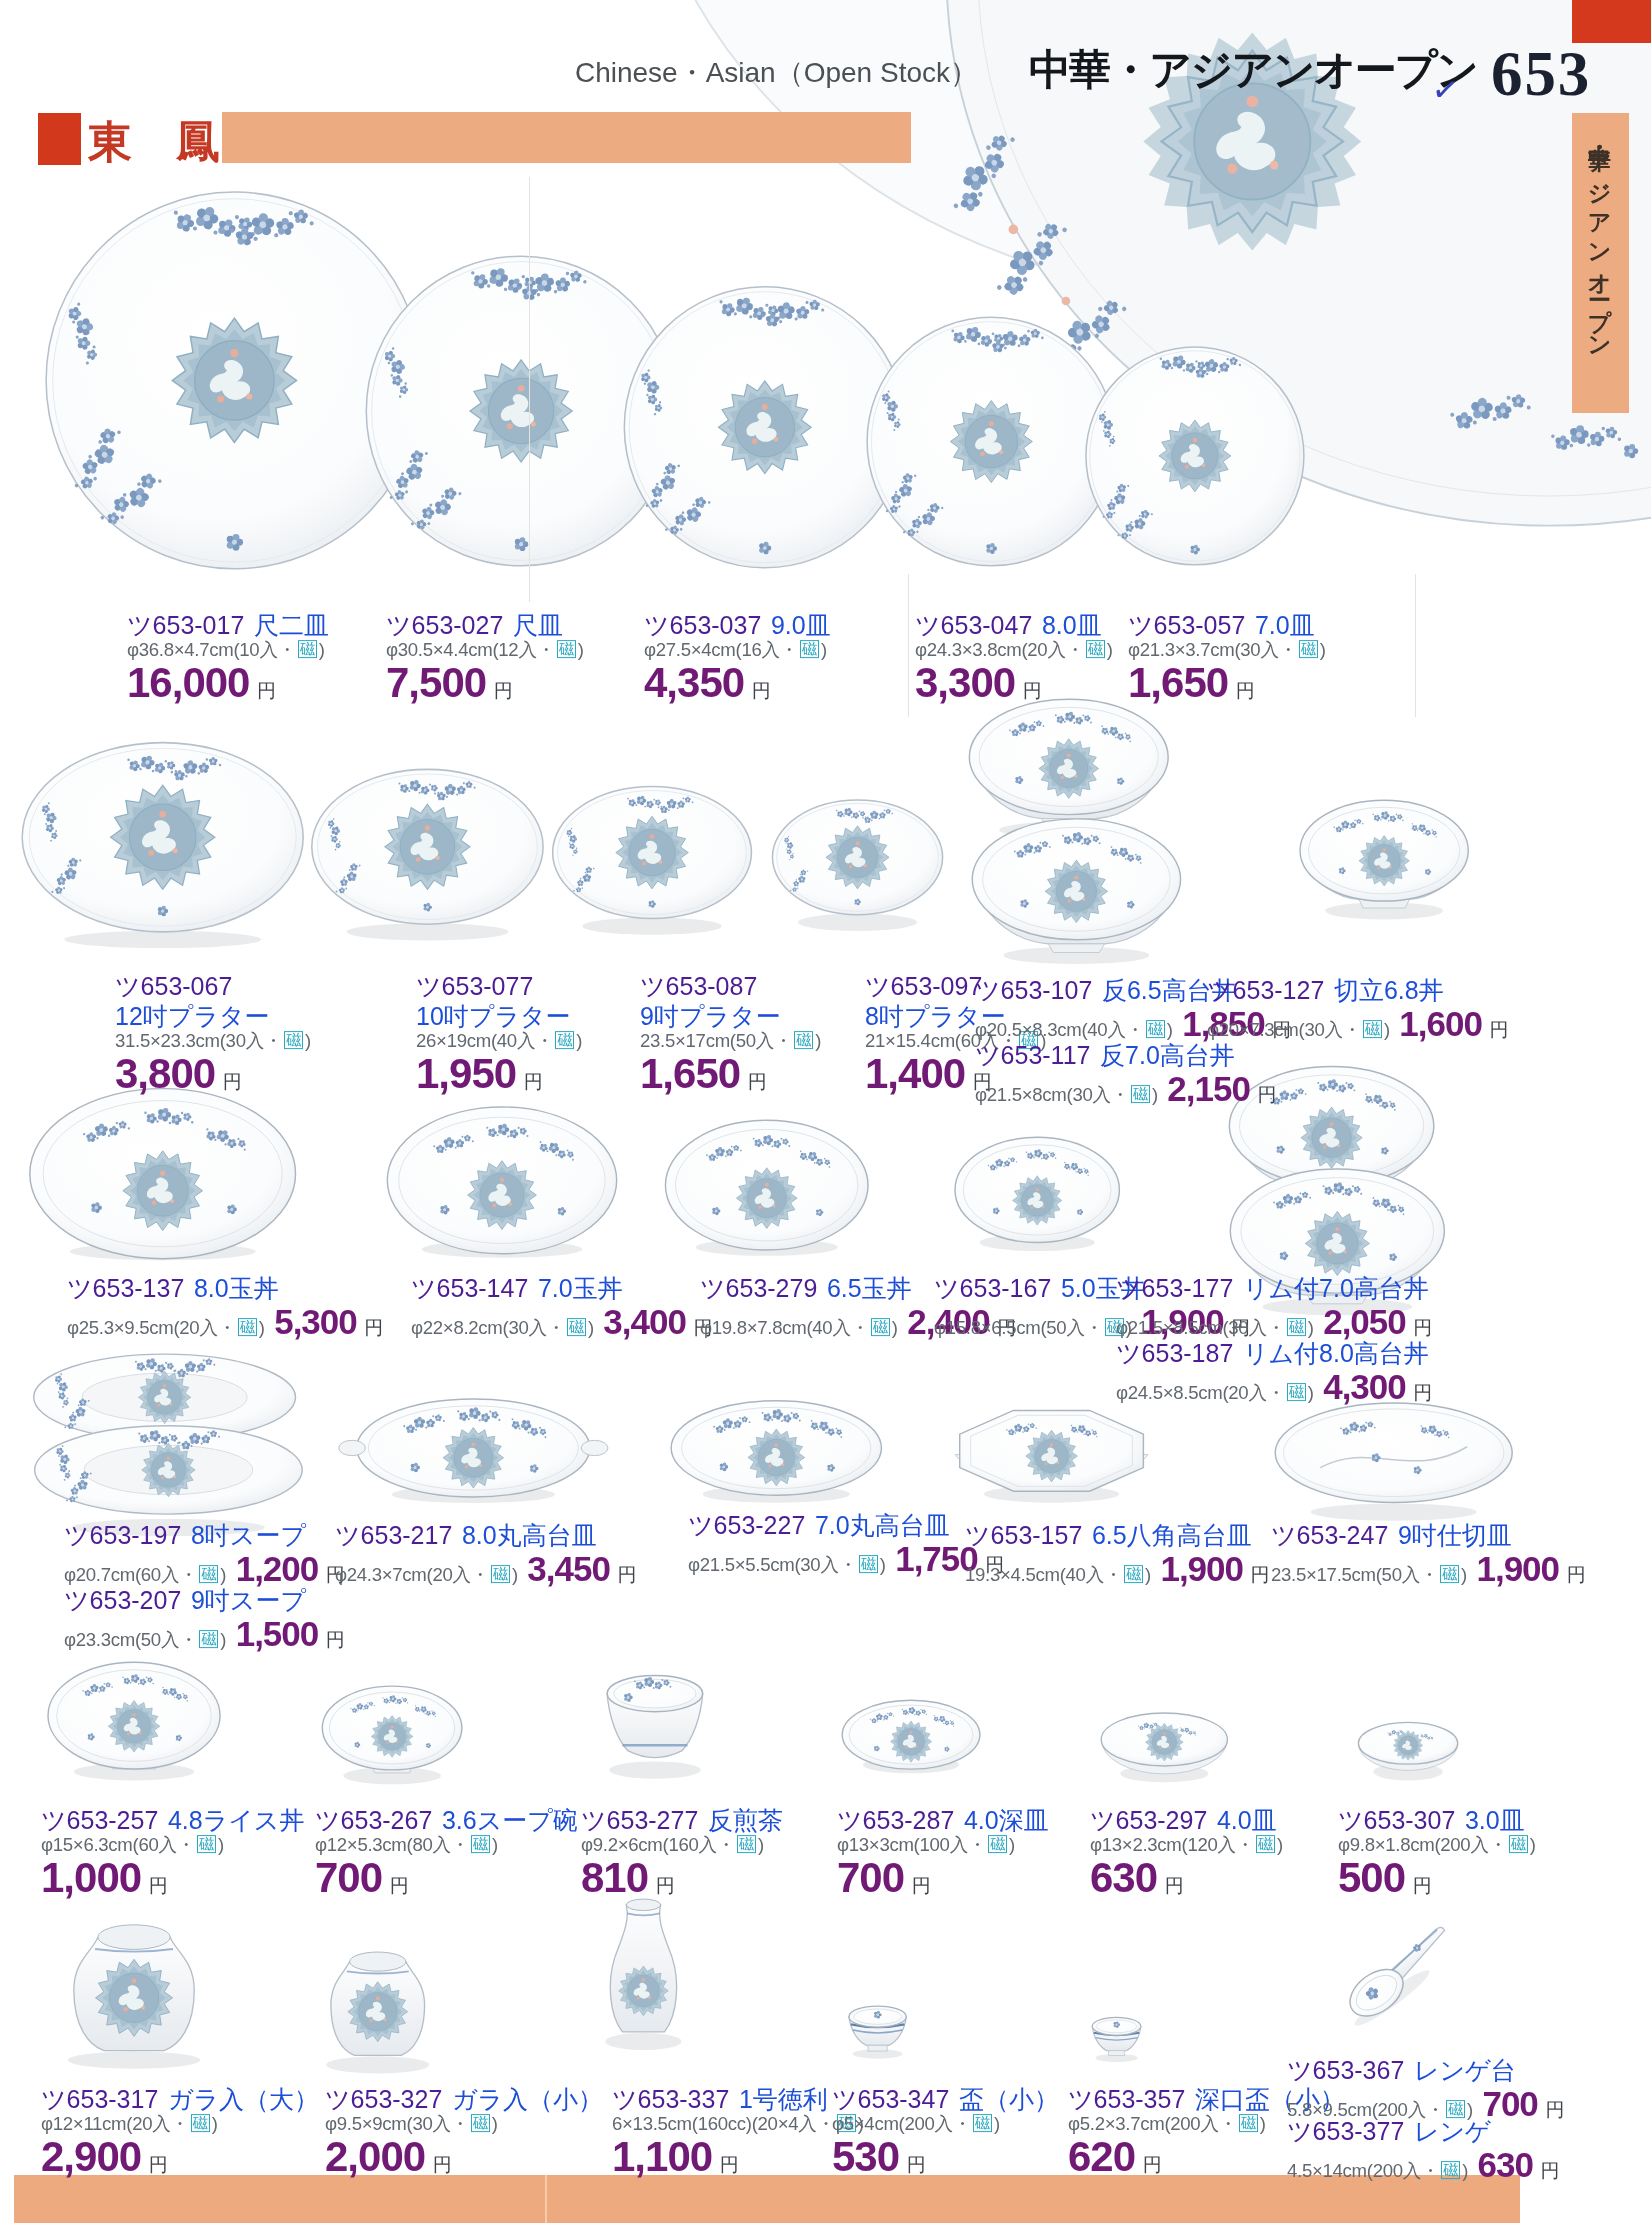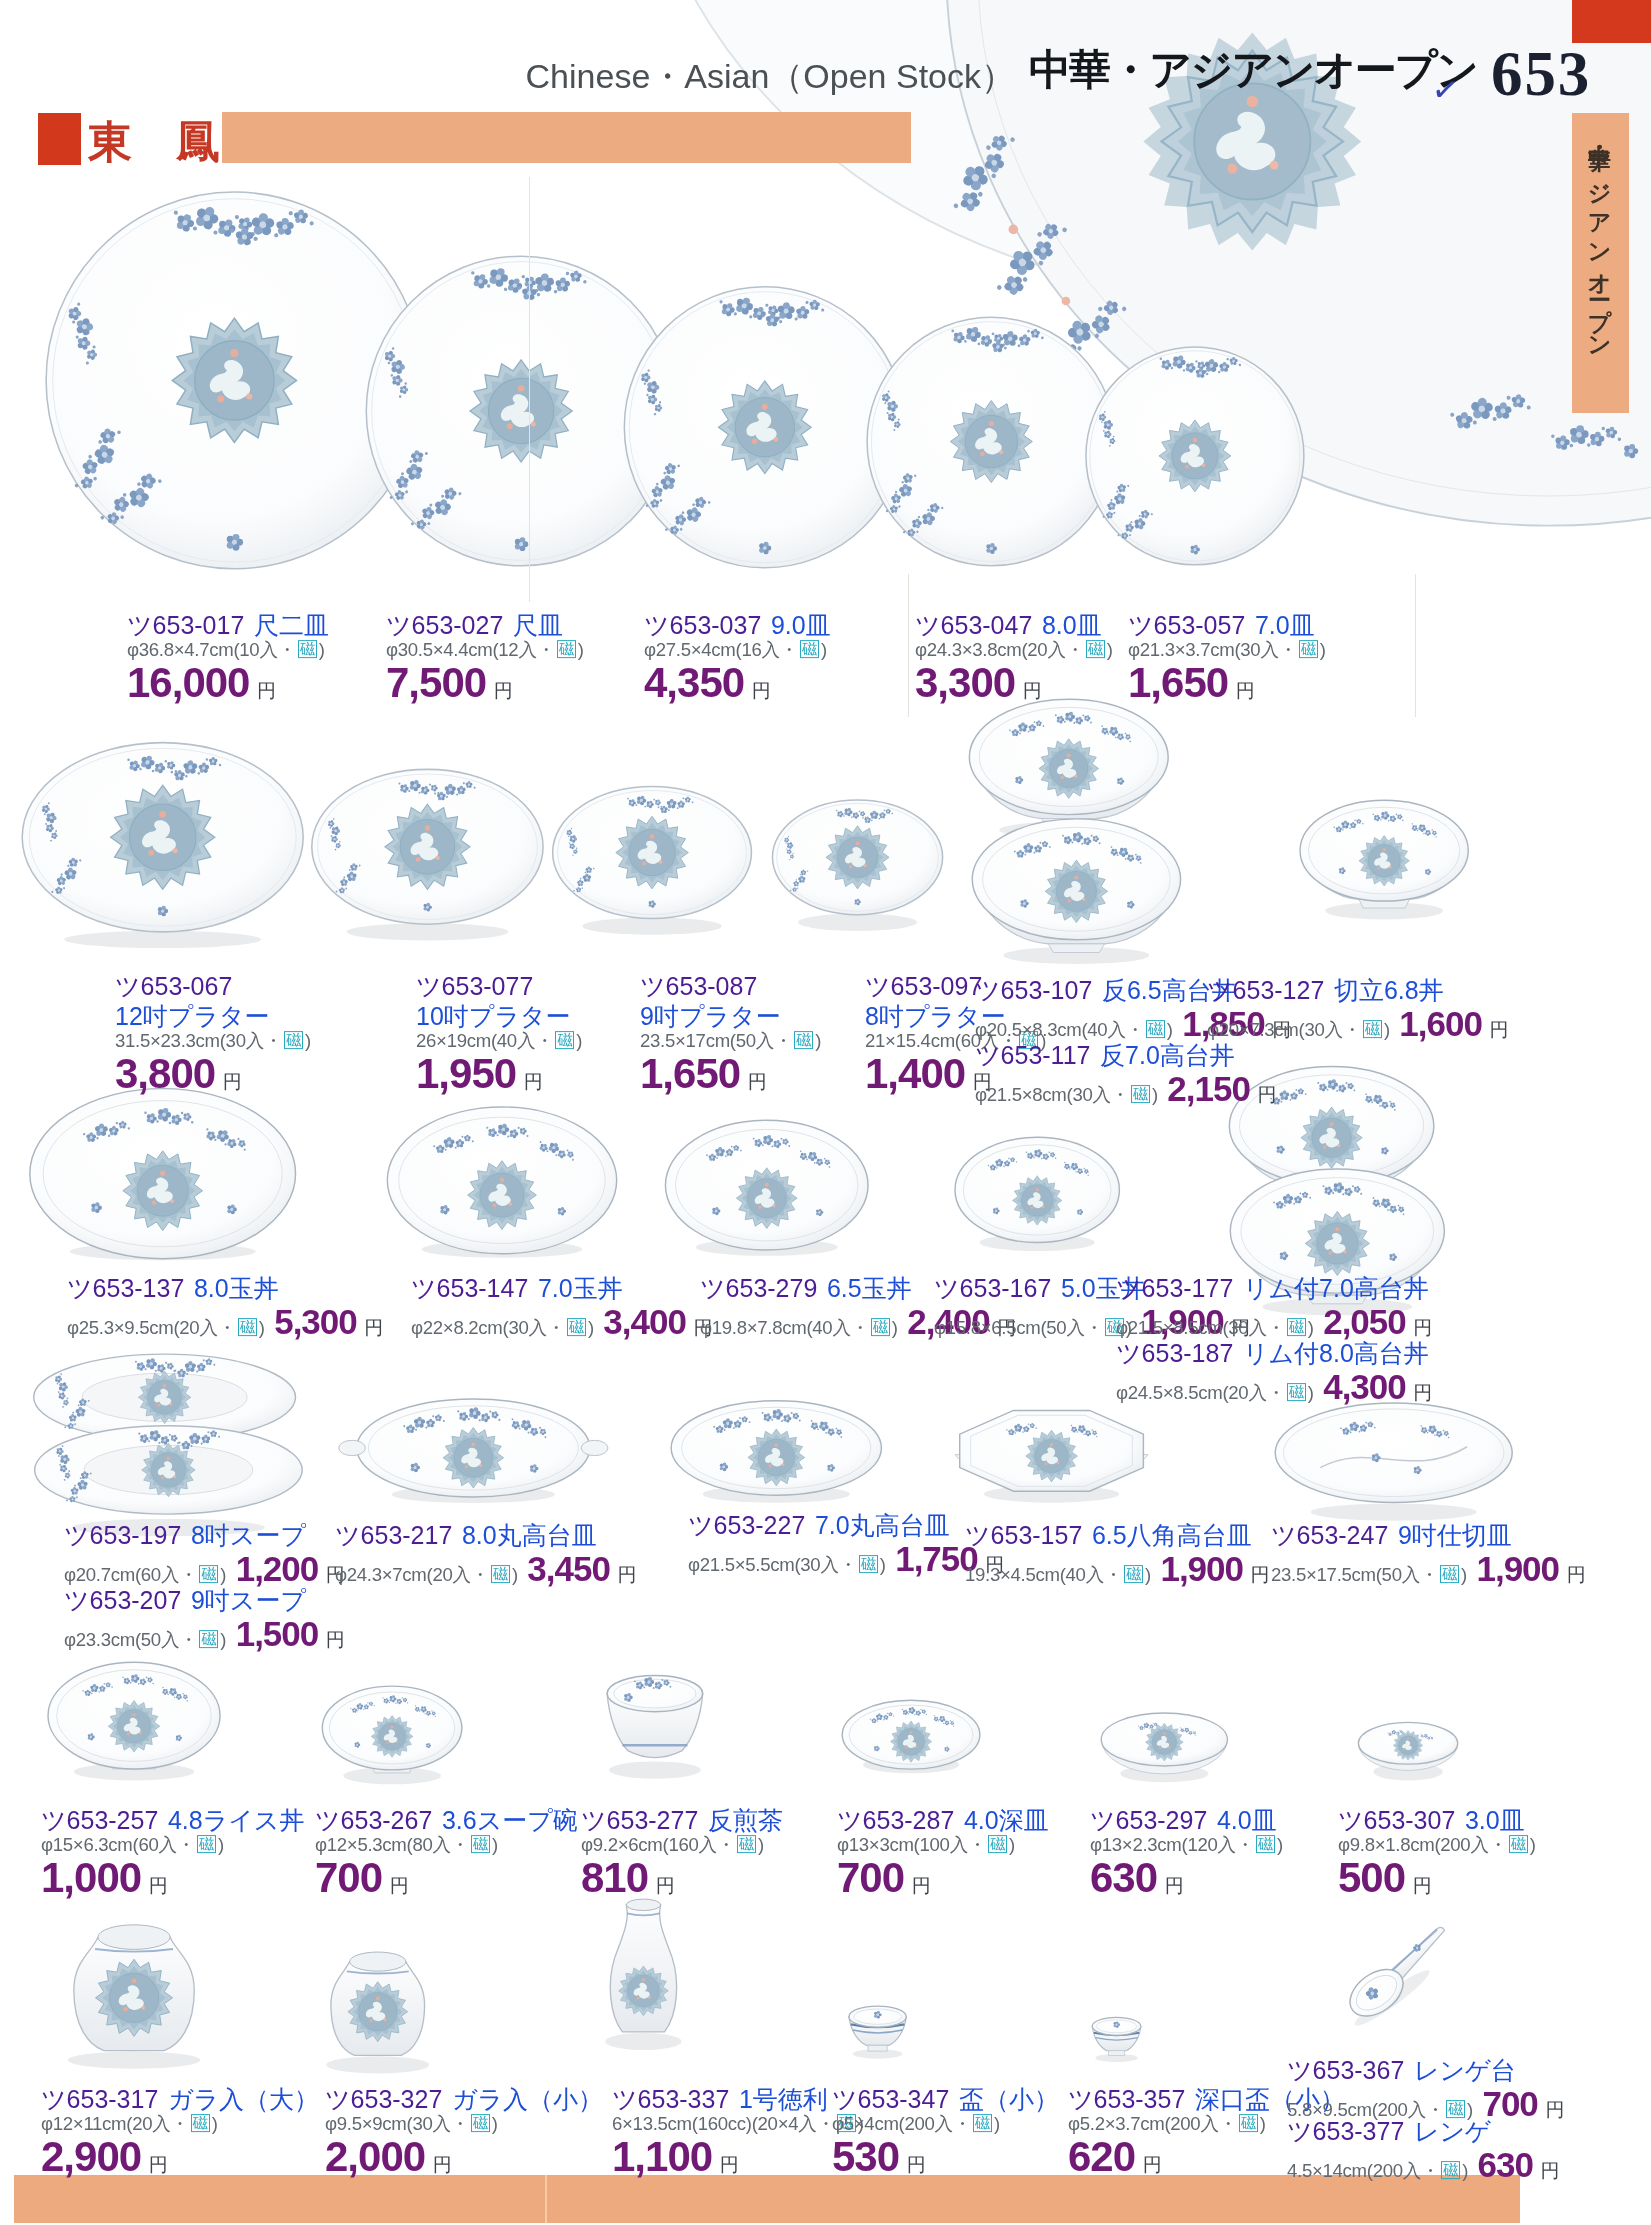--- a/index.html
+++ b/index.html
@@ -1,20 +1,20 @@
 <!DOCTYPE html>
 <html><head>
 <meta charset="utf-8">
 <style>
   html,body{margin:0;padding:0;background:#ffffff;}
   .page{position:relative;width:1652px;height:2225px;overflow:hidden;background:#ffffff;
         font-family:"Liberation Sans","DejaVu Sans",sans-serif;}
   #art{position:absolute;left:0;top:0;z-index:1;}
   
-  .hdr-en{position:absolute;right:637px;top:54px;font-size:34px;color:#4b5055;z-index:4;letter-spacing:0;}
+  .hdr-en{position:absolute;right:674px;top:54px;font-size:28px;color:#4b5055;z-index:4;letter-spacing:0;}
   .hdr-ja{position:absolute;left:1029px;top:42px;font-size:42px;font-weight:bold;color:#14171c;z-index:4;letter-spacing:-1.9px;}
   .check{position:absolute;left:1432px;top:71px;font-size:32.5px;color:#3642b5;z-index:4;transform:rotate(8deg);}
   .pagenum{position:absolute;left:1491px;top:38px;font-size:63px;font-weight:bold;color:#1b2130;z-index:4;
            font-family:"Liberation Serif","DejaVu Serif",serif;letter-spacing:1.9px;}
   .corner{position:absolute;left:1572px;top:0;width:79px;height:43px;background:#d5391d;z-index:5;}
   .tab{position:absolute;left:1572px;top:113px;width:57px;height:300px;background:#ecab80;z-index:5;
        display:flex;justify-content:center;padding-top:13.4px;box-sizing:border-box;}
   .tab span{writing-mode:vertical-rl;font-size:23px;color:#3d3128;letter-spacing:3.8px;font-weight:bold;}
   
   .brand-sq{position:absolute;left:38px;top:113px;width:43px;height:52px;background:#d2381c;z-index:4;}

